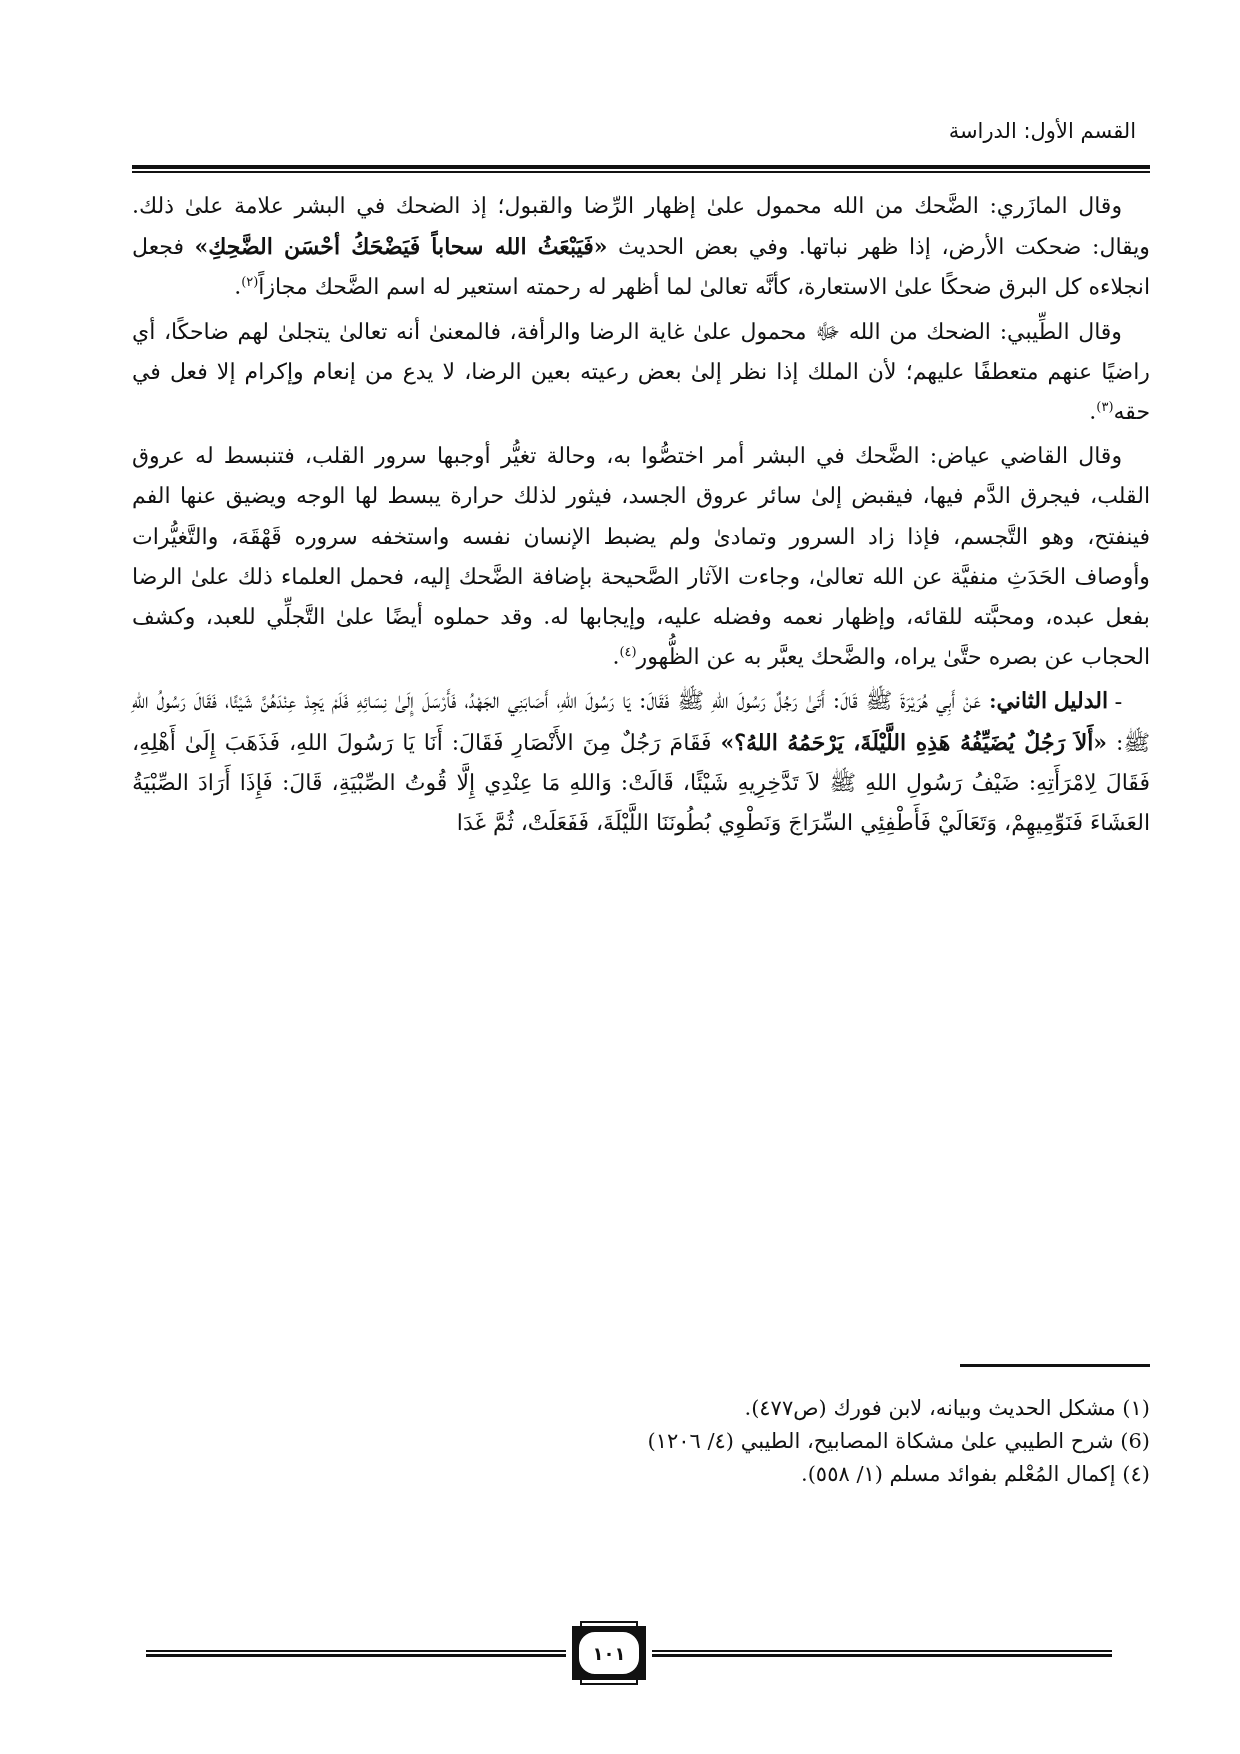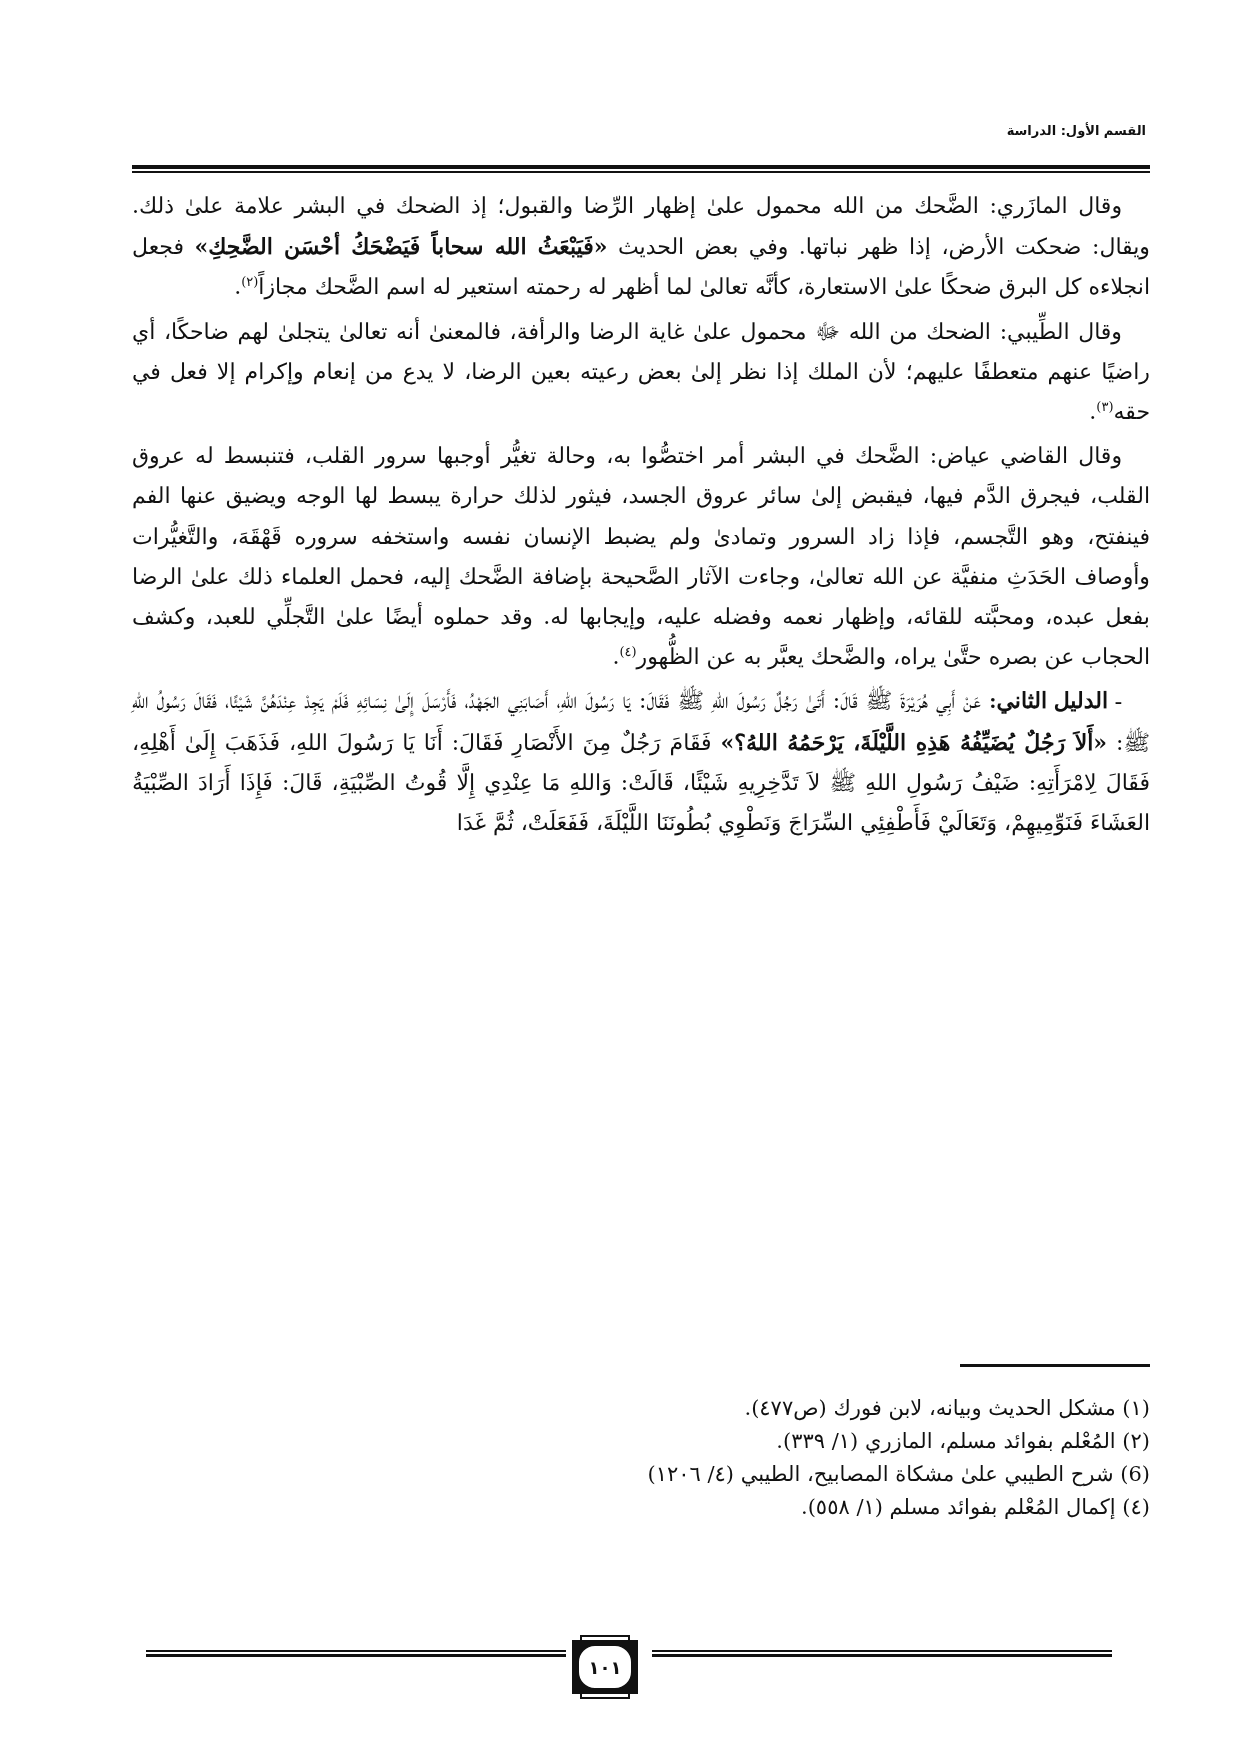--- a/index.html
+++ b/index.html
@@ -19,24 +19,24 @@
     position: absolute;
     left: 132px;
     top: 0;
     width: 1018px;
     height: 1754px;
     direction: rtl;
   }
   
   .running-header {
     position: absolute;
-    right: 4px;
+    right: 14px;
     top: 116px;
-    font-size: 13px;
-    font-weight: bold;
+    font-size: 21px;
+    font-weight: normal;
     line-height: 30px;
     white-space: nowrap;
   }
   .header-rule {
     position: absolute;
     left: 0;
     right: 0;
     top: 165px;
     height: 9px;
   }
@@ -101,22 +101,22 @@
     top: 34px;
     height: 7px;
   }
   .page-footer .rule .a { position: absolute; left: 0; right: 0; top: 0; height: 2px; background: #111; }
   .page-footer .rule .b { position: absolute; left: 0; right: 0; top: 4px; height: 3px; background: #111; }
   .page-footer .rule.left { left: 0; width: 420px; }
   .page-footer .rule.right { left: 506px; width: 460px; }
   .page-badge {
     position: absolute;
     left: 426px;
-    top: 24px;
-    width: 66px;
+    top: 10px;
+    width: 74px;
     height: 54px;
     background: #111;
   }
   .page-badge .inner {
     position: absolute;
     left: 5px; top: 4px; right: 5px; bottom: 4px;
     background: #fff;
     border: 2px solid #111;
     border-radius: 18px;
     display: flex;
@@ -154,21 +154,20 @@
     <p class="para"><span>وقال القاضي عياض: الضَّحك في البشر أمر اختصُّوا به، وحالة تغيُّر أوجبها سرور القلب، فتنبسط له عروق القلب، فيجرق الدَّم فيها، فيقبض إلىٰ سائر عروق الجسد، فيثور لذلك حرارة يبسط لها الوجه ويضيق عنها الفم فينفتح، وهو التَّجسم، فإذا زاد السرور وتمادىٰ ولم يضبط الإنسان نفسه واستخفه سروره قَهْقَهَ، والتَّغيُّرات وأوصاف الحَدَثِ منفيَّة عن الله تعالىٰ، وجاءت الآثار الصَّحيحة بإضافة الضَّحك إليه، فحمل العلماء ذلك علىٰ الرضا بفعل عبده، ومحبَّته للقائه، وإظهار نعمه وفضله عليه، وإيجابها له. وقد حملوه أيضًا علىٰ التَّجلِّي للعبد، وكشف الحجاب عن بصره حتَّىٰ يراه، والضَّحك يعبَّر به عن الظُّهور</span><span class="fn-ref">(٤)</span><span>.</span></p>
 
     <p class="para"><span class="label-bold">- الدليل الثاني:</span><span> عَنْ أَبِي هُرَيْرَةَ ﷺ قَالَ: أَتَىٰ رَجُلٌ رَسُولَ اللهِ ﷺ فَقَالَ: يَا رَسُولَ اللهِ، أَصَابَنِي الجَهْدُ، فَأَرْسَلَ إِلَىٰ نِسَائِهِ فَلَمْ يَجِدْ عِنْدَهُنَّ شَيْئًا، فَقَالَ رَسُولُ اللهِ ﷺ: </span><span class="hadith">«أَلاَ رَجُلٌ يُضَيِّفُهُ هَذِهِ اللَّيْلَةَ، يَرْحَمُهُ اللهُ؟»</span><span> فَقَامَ رَجُلٌ مِنَ الأَنْصَارِ فَقَالَ: أَنَا يَا رَسُولَ اللهِ، فَذَهَبَ إِلَىٰ أَهْلِهِ، فَقَالَ لِامْرَأَتِهِ: ضَيْفُ رَسُولِ اللهِ ﷺ لاَ تَدَّخِرِيهِ شَيْئًا، قَالَتْ: وَاللهِ مَا عِنْدِي إِلَّا قُوتُ الصِّبْيَةِ، قَالَ: فَإِذَا أَرَادَ الصِّبْيَةُ العَشَاءَ فَنَوِّمِيهِمْ، وَتَعَالَيْ فَأَطْفِئِي السِّرَاجَ وَنَطْوِي بُطُونَنَا اللَّيْلَةَ، فَفَعَلَتْ، ثُمَّ غَدَا</span></p>
 
   </div>
 
   <div class="fn-rule"></div>
 
   <div class="footnotes">
     <p class="footnote">(١) مشكل الحديث وبيانه، لابن فورك (ص٤٧٧).</p>
-    <p class="footnote">(٢) المُعْلم بفوائد مسلم، المازري (١/ ٣٣٩).</p>
     <p class="footnote">(6) شرح الطيبي علىٰ مشكاة المصابيح، الطيبي (٤/ ١٢٠٦)</p>
     <p class="footnote">(٤) إكمال المُعْلم بفوائد مسلم (١/ ٥٥٨).</p>
   </div>
 
   <div class="page-footer" dir="ltr">
     <div class="rule left">
         <div class="a"></div>
         <div class="b"></div>
       </div>
     <div class="page-badge">

